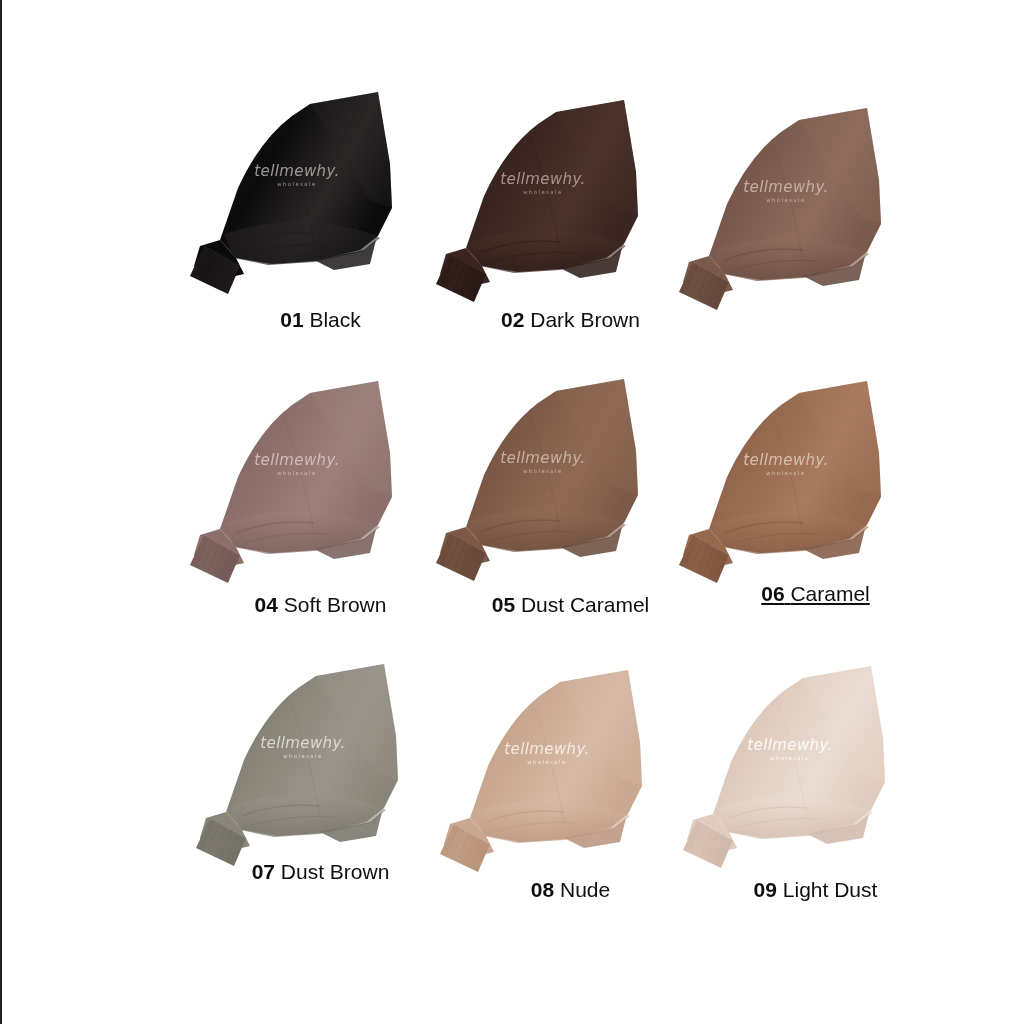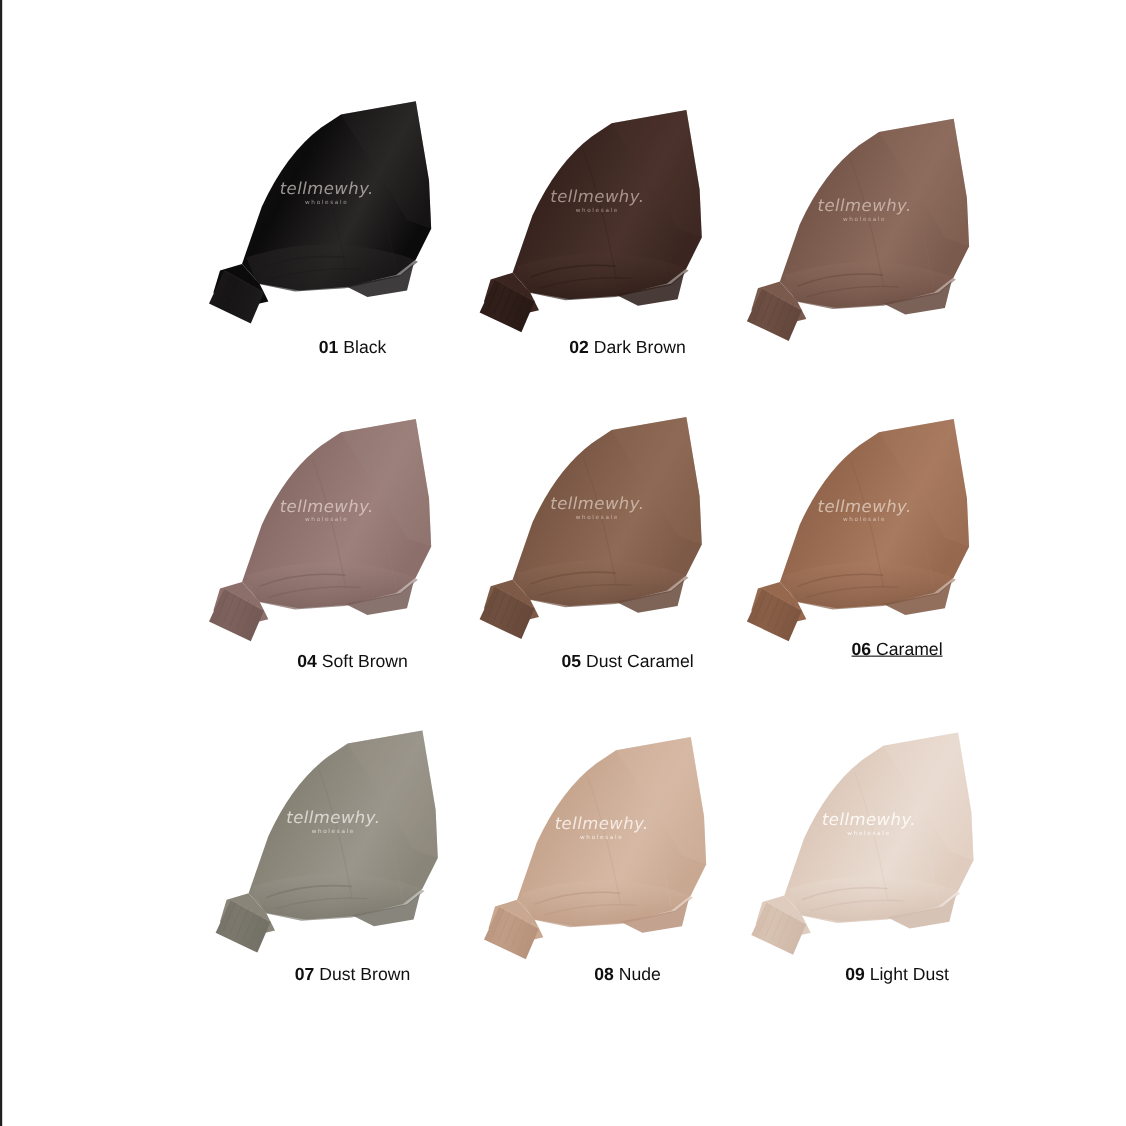--- a/index.html
+++ b/index.html
@@ -69,21 +69,21 @@
     font-size: 5.2px;
     letter-spacing: 1.5px;
     margin-top: 3px;
     white-space: nowrap;
   }
   .label {
     position: absolute;
     left: 0;
     width: 341px;
     text-align: center;
-    font-size: 16px;
+    font-size: 21px;
     color: #100f0f;
     white-space: nowrap;
   }
   .label .num {
     font-weight: 700;
   }
   .label .nm {
     font-weight: 400;
   }
 </style>
@@ -419,21 +419,21 @@
                 <path d="M68,192 L57,218"></path>
               </g>
               <path d="M40,178 L76,198" stroke="#9b968b" stroke-width="1.2" fill="none" opacity="0.45"></path>
             </g>
           </svg>
           <div class="wm" style="left: 78px; top: 96px; width: 150px; color: rgba(232, 229, 223, 0.85);">
             <div class="wm-main">tellmewhy.</div>
             <div class="wm-sub">wholesale</div>
           </div>
         </div>
-        <div class="label" style="top: 238px;"><span class="num">07</span> <span class="nm">Dust Brown</span></div>
+        <div class="label" style="top: 220px;"><span class="num">07</span> <span class="nm">Dust Brown</span></div>
       </div>
       <div class="cell" style="left: 400px; top: 640px;">
         <div class="swatch-area">
           <svg class="sleeve-svg" viewBox="0 0 341 235">
             <defs>
               <linearGradient id="g7body" x1="0" y1="0" x2="1" y2="0.55">
                 <stop offset="0%" stop-color="#b8937b"></stop>
                 <stop offset="38%" stop-color="#c9a891"></stop>
                 <stop offset="72%" stop-color="#d6b9a5"></stop>
                 <stop offset="100%" stop-color="#c9a891"></stop>

